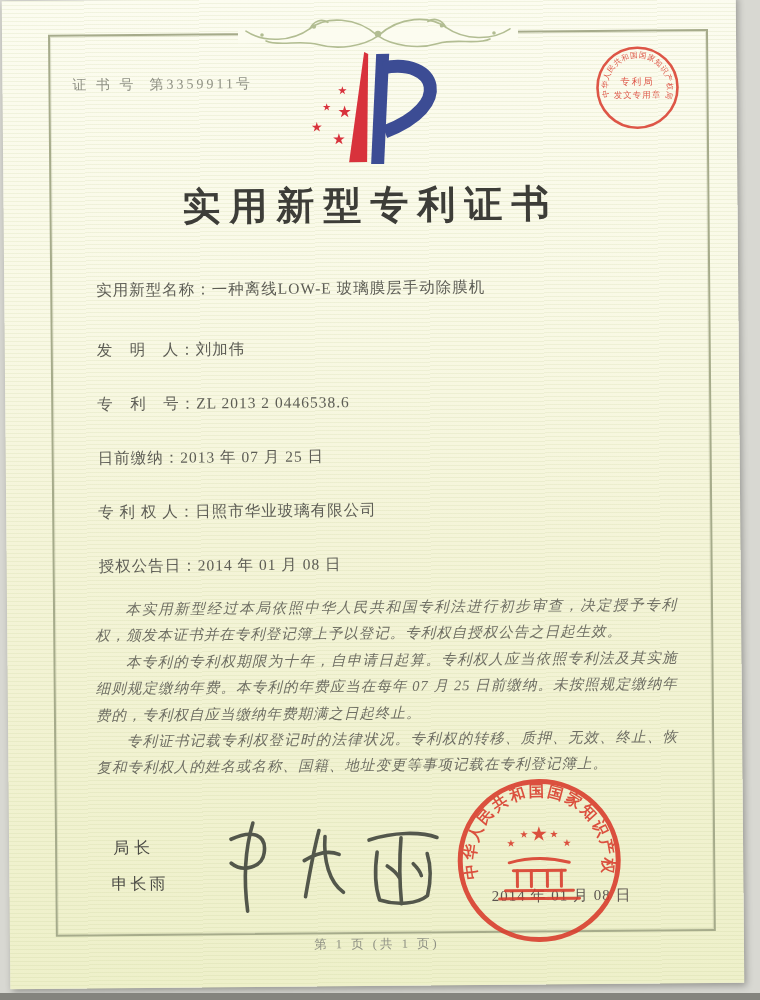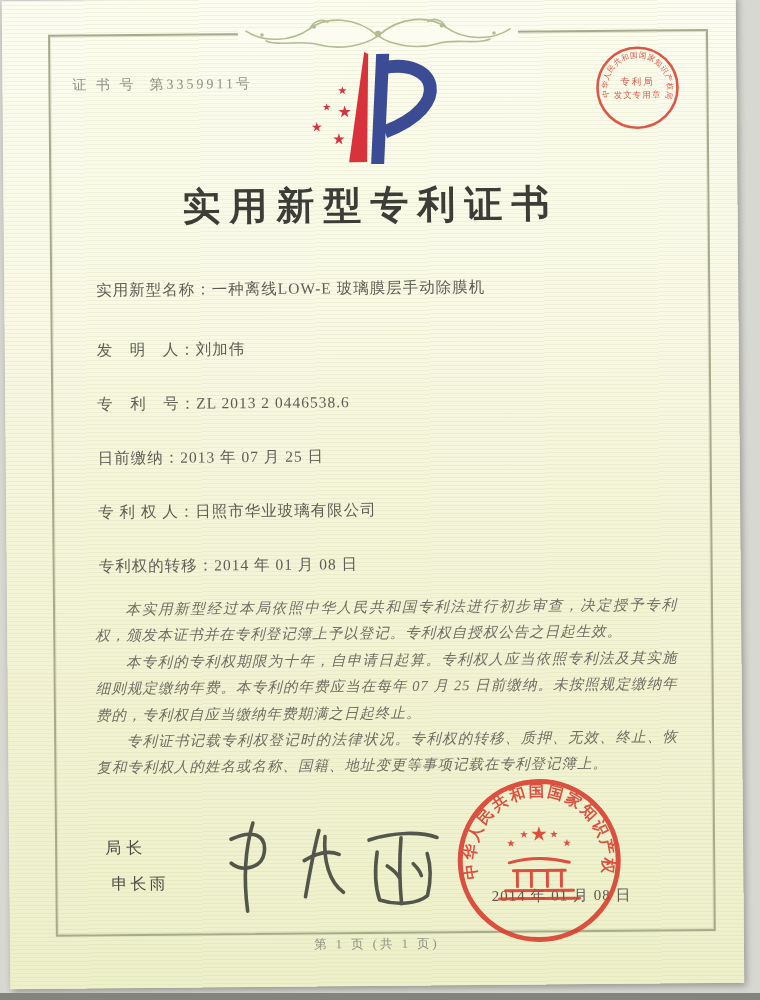--- a/index.html
+++ b/index.html
@@ -40,21 +40,21 @@
     font-size:38px; font-weight:700; color:#3d3d38; letter-spacing:9px;
   }
   .field{position:absolute; left:92px; right:60px; font-size:15.5px; color:var(--ink-body); letter-spacing:1px; white-space:nowrap;}
   .flabel{color:var(--ink-body);}
   .fvalue{color:var(--ink-body);}
   .paras{position:absolute; left:88px; right:64px; top:596px;}
   .paras p{
     font-size:14.5px; line-height:1.82; color:#6e6e63; font-style:italic;
     text-indent:2.1em; letter-spacing:1px; text-align:justify;
   }
-  .sig-title{position:absolute; left:96px; top:838px; font-size:16px; color:var(--ink-dark); letter-spacing:5px;}
+  .sig-title{position:absolute; left:104px; top:838px; font-size:16px; color:var(--ink-dark); letter-spacing:5px;}
   .sig-name{position:absolute; left:102px; top:874px; font-size:16px; color:var(--ink-dark); letter-spacing:3px;}
   .sig-hand{position:absolute; left:192px; top:810px;}
   .seal-date{
     position:absolute; left:452px; top:890px; width:200px; text-align:center;
     font-size:15px; color:#5c5550; letter-spacing:1px; z-index:1;
   }
   .main-seal{position:absolute; left:444px; top:778px; z-index:2; opacity:.88;}
   .footer{
     position:absolute; left:0; right:0; top:938px; text-align:center;
     font-size:12.5px; color:var(--ink-light); letter-spacing:3px;
@@ -126,21 +126,21 @@
   <div class="field" style="top:394px">
     <span class="flabel">专　利　号：</span><span class="fvalue">ZL 2013 2 0446538.6</span>
   </div>
   <div class="field" style="top:448px">
     <span class="flabel">日前缴纳：</span><span class="fvalue">2013 年 07 月 25 日</span>
   </div>
   <div class="field" style="top:502px">
     <span class="flabel">专 利 权 人：</span><span class="fvalue">日照市华业玻璃有限公司</span>
   </div>
   <div class="field" style="top:556px">
-    <span class="flabel">专利权的转移：</span><span class="fvalue">2014 年 01 月 08 日</span>
+    <span class="flabel">授权公告日：</span><span class="fvalue">2014 年 01 月 08 日</span>
   </div>
 
   <div class="paras">
     <p>本实用新型经过本局依照中华人民共和国专利法进行初步审查，决定授予专利权，颁发本证书并在专利登记簿上予以登记。专利权自授权公告之日起生效。</p>
     <p>本专利的专利权期限为十年，自申请日起算。专利权人应当依照专利法及其实施细则规定缴纳年费。本专利的年费应当在每年 07 月 25 日前缴纳。未按照规定缴纳年费的，专利权自应当缴纳年费期满之日起终止。</p>
     <p>专利证书记载专利权登记时的法律状况。专利权的转移、质押、无效、终止、恢复和专利权人的姓名或名称、国籍、地址变更等事项记载在专利登记簿上。</p>
   </div>
 
   <div class="sig-title">局长</div>
   <div class="sig-name">申长雨</div>

